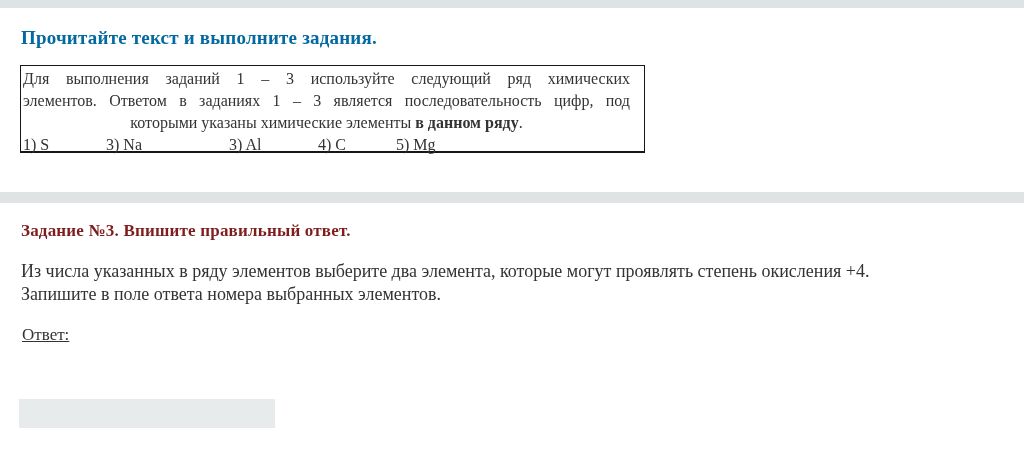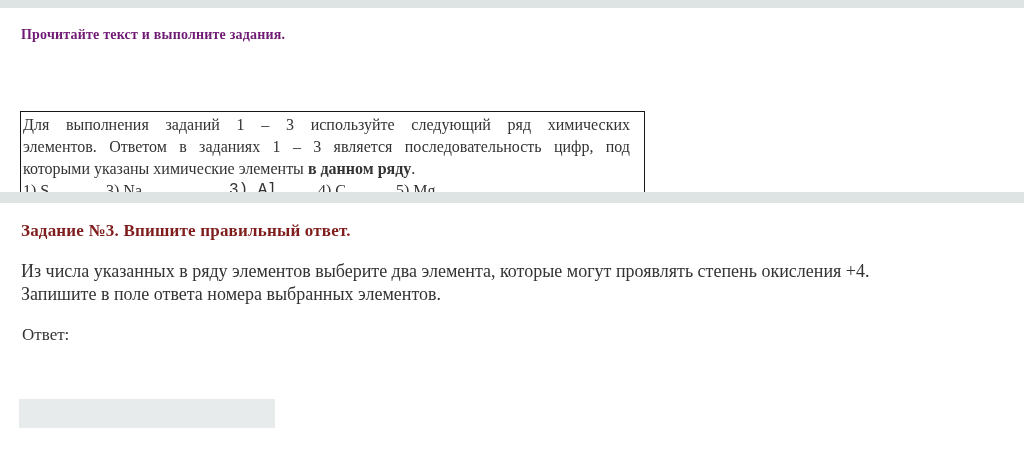--- a/index.html
+++ b/index.html
@@ -11,72 +11,71 @@
     overflow: hidden;
     position: relative;
   }
   .top-band {
     position: absolute; top: 0; left: 0;
     width: 1024px; height: 8px;
     background: #dee3e4;
   }
   .intro-heading {
     position: absolute; left: 21px; top: 27px;
-    font-size: 14px; font-weight: bold; color: #701a75;
+    font-size: 19px; font-weight: bold; color: #0369a1;
     letter-spacing: 0.2px;
   }
   .instruction-box {
     position: absolute; left: 20px; top: 65px;
     width: 625px; height: 88px;
     border: 1px solid #161616;
     border-bottom-width: 2px;
     padding: 2px 14px 0 2px;
     background: #ffffff;
-    margin-top: 46px;
   }
   .jline {
     font-size: 16px; line-height: 22px;
     text-align: justify;
     text-align-last: justify;
     color: #333333;
   }
   .lline {
     font-size: 16px; line-height: 22px;
-    text-align: left;
+    text-align: center;
     color: #333333;
   }
   .elements-row {
     position: relative;
     height: 21px;
     font-size: 16px; line-height: 21px;
   }
   .element-item { position: absolute; top: 0; white-space: nowrap; }
   .element-item:nth-child(1) { left: 0px; }
   .element-item:nth-child(2) { left: 83px; }
-  .element-item:nth-child(3) { left: 206px; font-family: Liberation Mono, monospace; }
+  .element-item:nth-child(3) { left: 206px; }
   .element-item:nth-child(4) { left: 295px; }
   .element-item:nth-child(5) { left: 373px; text-align: right; }
   .section-divider {
     position: absolute; top: 192px; left: 0;
     width: 1024px; height: 11px;
     background: #dee3e4;
   }
   .task-heading {
     position: absolute; left: 21px; top: 221px;
     font-size: 17px; font-weight: bold; color: #7f1d1d;
     letter-spacing: 0.2px;
   }
   .task-description {
     position: absolute; left: 21px; top: 260px;
     width: 980px;
     font-size: 18px; line-height: 22.5px; color: #333333;
   }
   .answer-label {
     position: absolute; left: 22px; top: 325px;
-    font-size: 17px; color: #333333;
+    font-size: 17px; color: #333333; text-decoration: underline;
   }
   .answer-input {
     position: absolute; left: 19px; top: 399px;
     width: 256px; height: 29px;
     background: #e8ebec;
     border: none; outline: none;
     font-family: "Liberation Serif", serif;
     font-size: 16px; color: #333333;
     padding: 0 6px;
   }

